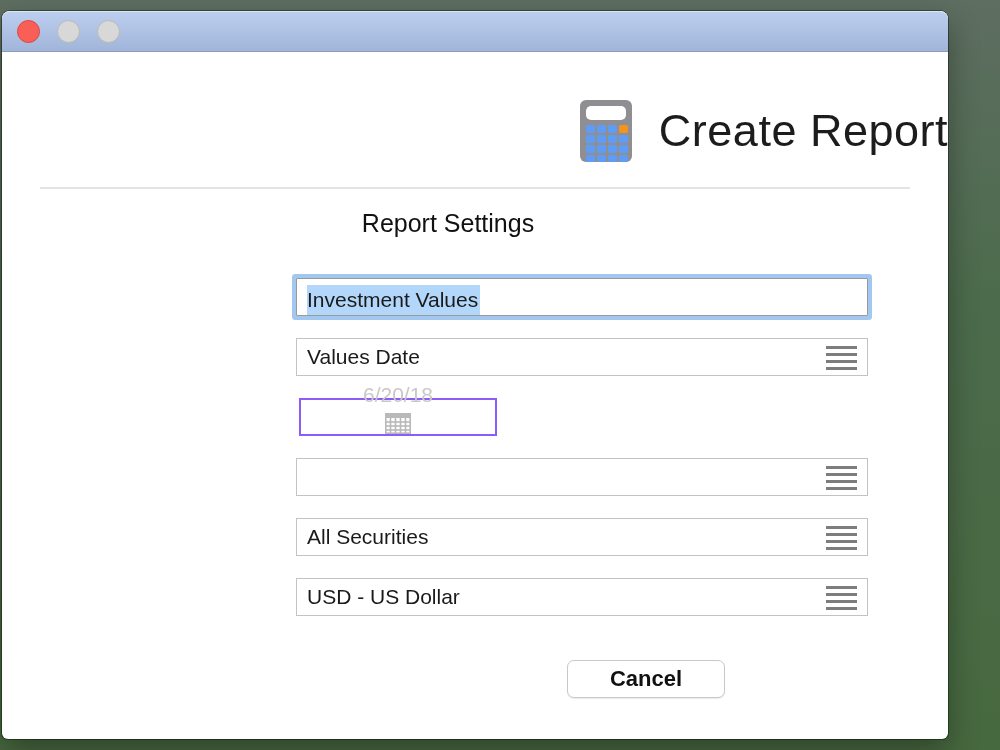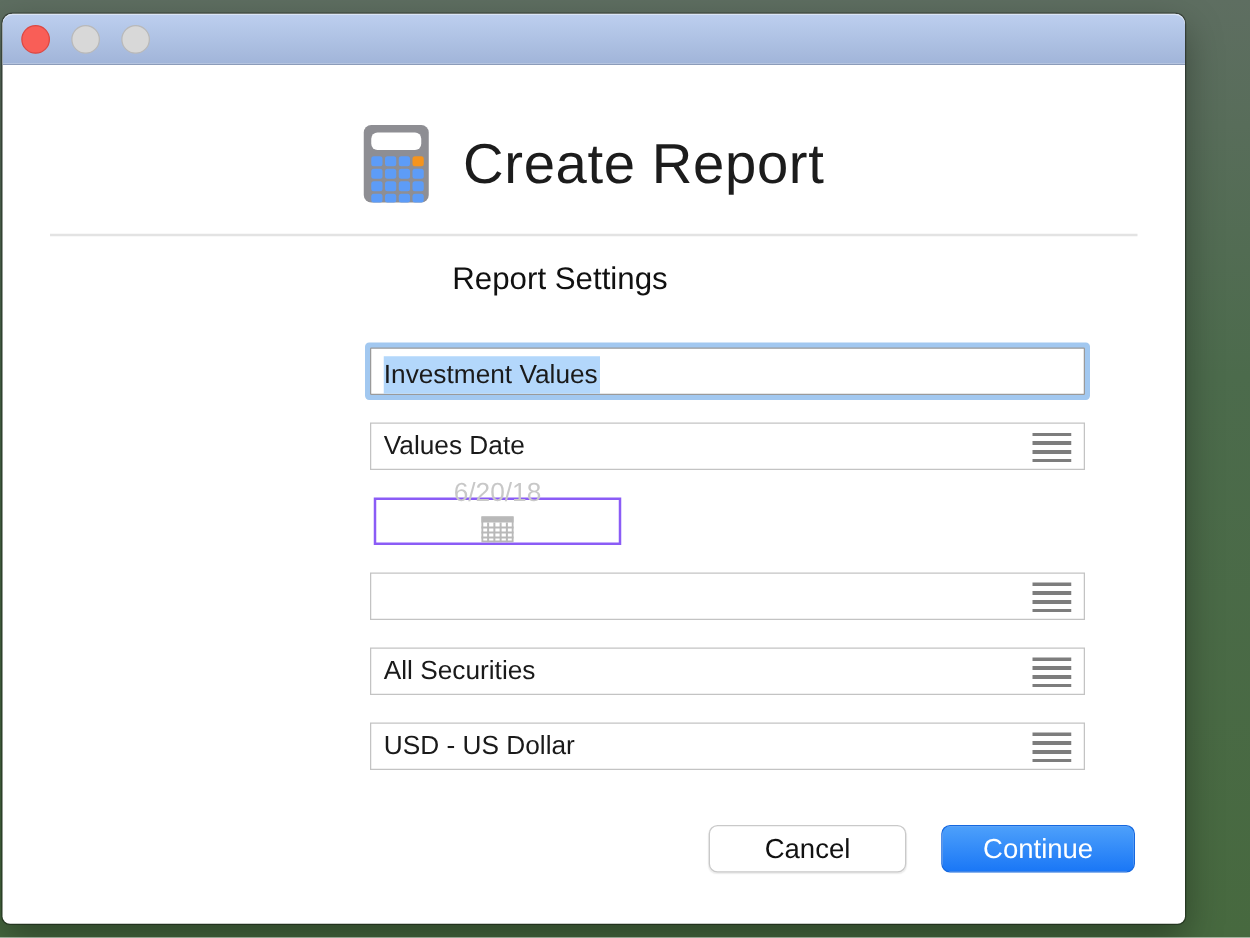--- a/index.html
+++ b/index.html
@@ -27,21 +27,21 @@
     border-radius:8px 8px 0 0;
     box-shadow:inset 0 1px 0 rgba(255,255,255,0.45);
   }
   .traffic{position:absolute;top:9px;width:23px;height:23px;border-radius:50%;}
   .tl-close{left:15px;background:#f95e57;border:1px solid #dd4741;}
   .tl-min{left:55px;background:#d8d8d8;border:1px solid #b9b9b9;}
   .tl-zoom{left:95px;background:#d8d8d8;border:1px solid #b9b9b9;}
 
   .header{
     position:absolute;left:0;right:0;top:80px;height:80px;
-    display:flex;align-items:center;justify-content:center;gap:26px;
+    display:flex;align-items:center;justify-content:flex-end;gap:26px;
   }
   .calc-icon{width:54px;height:64px;flex:0 0 auto;}
   .page-title{
     font-size:45px;font-weight:200;color:#1c1c1c;letter-spacing:0.5px;
   }
   .divider{
     position:absolute;left:38px;right:38px;top:176px;height:2px;background:#e3e3e3;
   }
   .subtitle{
     position:absolute;left:0;right:78px;top:198px;text-align:center;
@@ -71,21 +71,21 @@
   .text-field .sel{background:var(--selection);padding:3px 2px 3px 0;}
   .date-field{
     width:198px;left:297px;border:2px solid #8b5cf6;
     justify-content:flex-end;color:var(--disabled-text);font-size:21px;gap:6px;flex-direction:column;
   }
   .cal-icon{width:26px;height:21px;flex:0 0 auto;}
 
   .btn{
     position:absolute;top:649px;height:38px;border-radius:7px;
     display:flex;align-items:center;justify-content:center;
-    font-size:22px;cursor:default;
+    font-size:22px;cursor:default;font-weight:bold;
   }
   .btn-cancel{
     left:565px;width:158px;background:#fff;color:#111;
     border:1px solid #c9c9c9;box-shadow:0 1px 1px rgba(0,0,0,0.08);
   }
   .btn-continue{
     left:751px;width:155px;color:#fff;
     background:linear-gradient(180deg,#4da0fb 0%,#1a77f6 100%);
     border:1px solid #1568e0;
   }
@@ -187,15 +187,14 @@
 
       <div class="field">
         <span>USD - US Dollar</span>
         <span class="lines-icon"></span>
       </div>
     </div>
 
   </div>
 
   <div class="btn btn-cancel">Cancel</div>
-  <div class="btn btn-continue">Continue</div>
 
 </div>
 
 </body></html>

